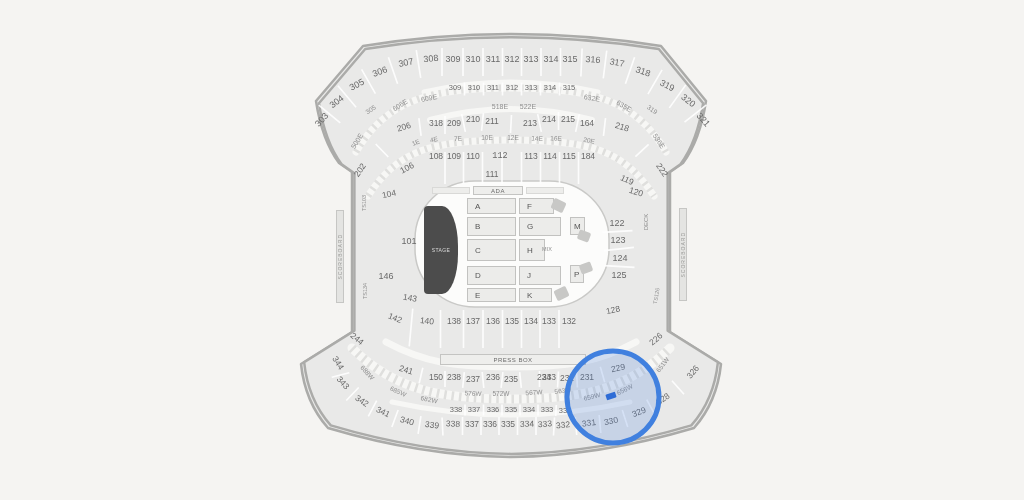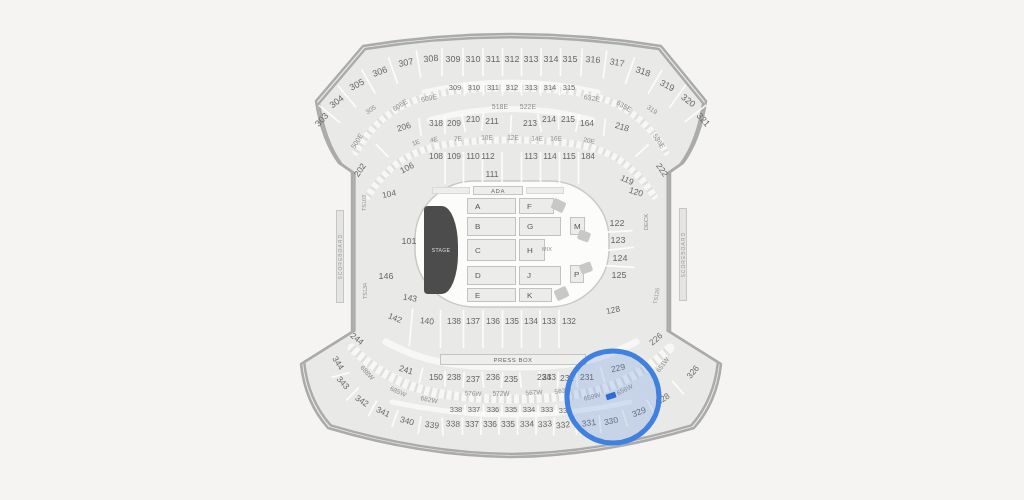--- a/index.html
+++ b/index.html
@@ -252,21 +252,21 @@
       <span class="lbl dim" style="left: 458px; top: 139px; --r: -4deg; --s: 6.5px;">7E</span>
       <span class="lbl dim" style="left: 487px; top: 138px; --r: 0deg; --s: 6.5px;">10E</span>
       <span class="lbl dim" style="left: 513px; top: 138px; --r: 0deg; --s: 6.5px;">12E</span>
       <span class="lbl dim" style="left: 537px; top: 139px; --r: 2deg; --s: 6.5px;">14E</span>
       <span class="lbl dim" style="left: 556px; top: 139px; --r: 4deg; --s: 6.5px;">16E</span>
       <span class="lbl dim" style="left: 589px; top: 141px; --r: 12deg; --s: 6.5px;">20E</span>
       <span class="lbl" style="left: 436px; top: 156px; --r: 0deg; --s: 8.5px;">108</span>
       <span class="lbl" style="left: 454px; top: 156px; --r: 0deg; --s: 8.5px;">109</span>
       <span class="lbl" style="left: 473px; top: 156px; --r: 0deg; --s: 8.5px;">110</span>
       <span class="lbl" style="left: 492px; top: 156px; margin-top: 18px; --r: 0deg; --s: 8.5px;">111</span>
-      <span class="lbl" style="left: 488px; top: 156px; --r: 0deg; --s: 8.5px;">112</span>
+      <span class="lbl" style="left: 500px; top: 156px; font-family: Liberation Mono, monospace; --r: 0deg; --s: 8.5px;">112</span>
       <span class="lbl" style="left: 531px; top: 156px; --r: 0deg; --s: 8.5px;">113</span>
       <span class="lbl" style="left: 550px; top: 156px; --r: 0deg; --s: 8.5px;">114</span>
       <span class="lbl" style="left: 569px; top: 156px; --r: 0deg; --s: 8.5px;">115</span>
       <span class="lbl" style="left: 588px; top: 156px; --r: 0deg; --s: 8.5px;">184</span>
       <span class="lbl" style="left: 407px; top: 168px; --r: -28deg; --s: 8.5px;">106</span>
       <span class="lbl" style="left: 389px; top: 194px; --r: -12deg; --s: 8.5px;">104</span>
       <span class="lbl" style="left: 409px; top: 241px; --r: 0deg; --s: 9px;">101</span>
       <span class="lbl" style="left: 386px; top: 259px; margin-top: 17px; --r: 0deg; --s: 9px;">146</span>
       <span class="lbl" style="left: 410px; top: 298px; --r: 10deg; --s: 8.5px;">143</span>
       <span class="lbl dim" style="left: 365px; top: 203px; --r: -90deg; --s: 5.5px;">TS103</span>

